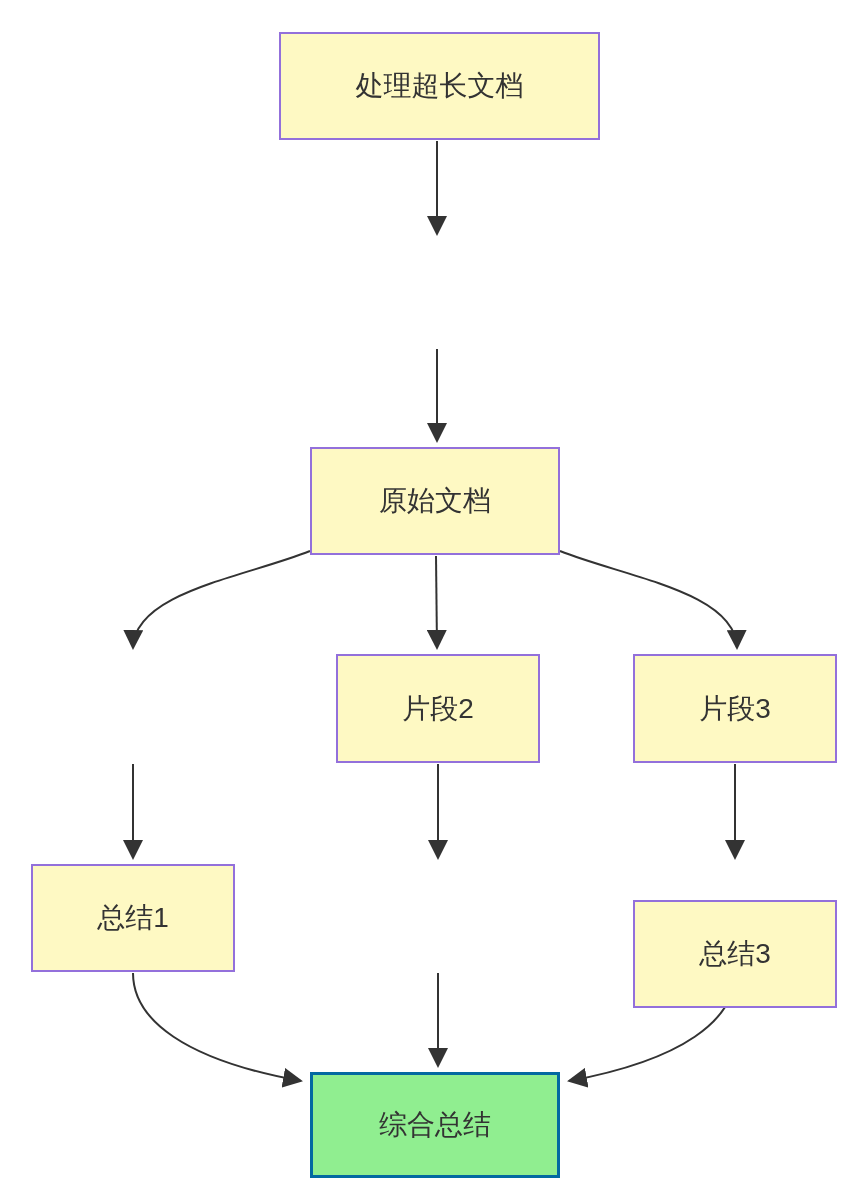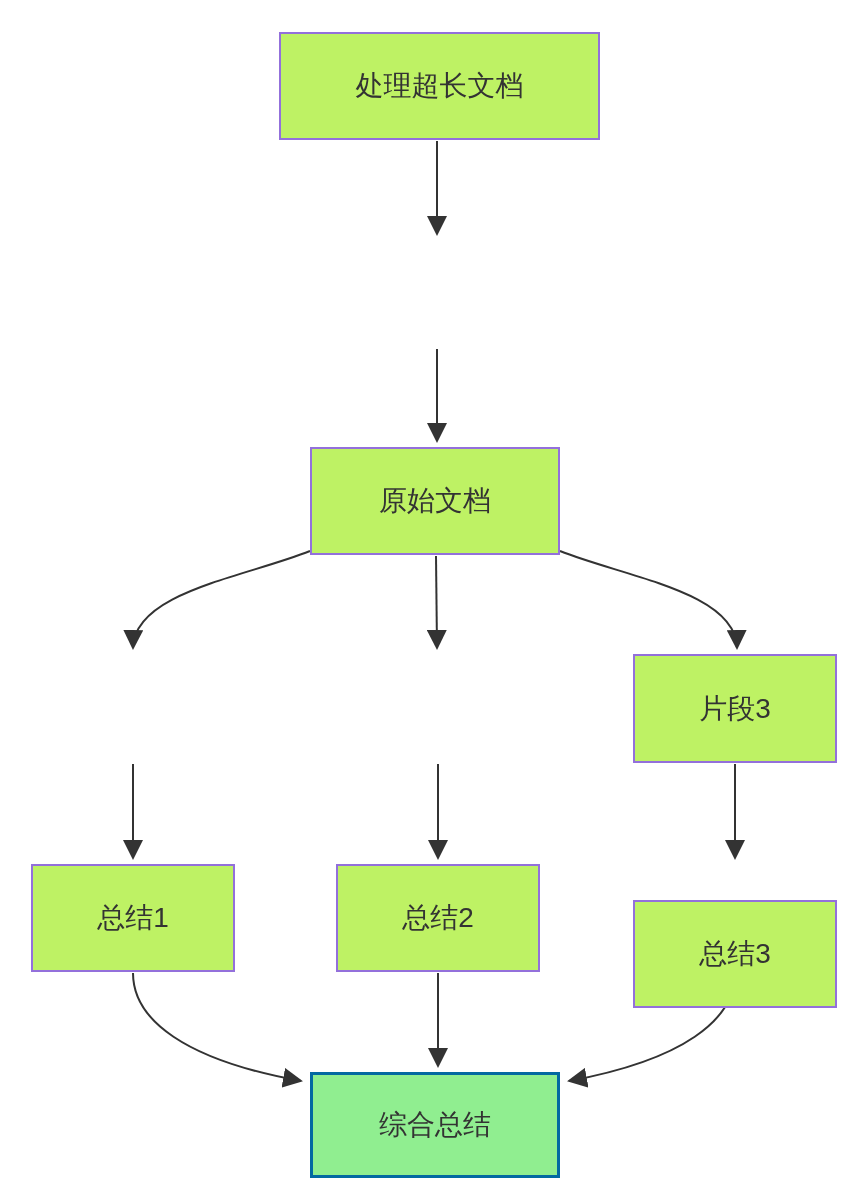--- a/index.html
+++ b/index.html
@@ -21,21 +21,21 @@
     left: 0;
     width: 852px;
     height: 1196px;
   }
   .node {
     position: absolute;
     box-sizing: border-box;
     display: flex;
     align-items: center;
     justify-content: center;
-    background: #bef264;
+    background: #fef9c3;
     border: 2px solid #9370DB;
     color: #333333;
     font-size: 28px;
     line-height: 1;
     white-space: nowrap;
     text-align: center;
   }
   .node--strategy {
     background: #b6b6f2;
     border: 3px solid #333333;
@@ -88,24 +88,24 @@
       <path d="M735,973 C735,1020 683,1060 569,1081" marker-end="url(#arrow)"></path>
     </g>
   </svg>
 
   <div id="n-root" class="node">处理超长文档</div>
 
 
   <div id="n-doc" class="node">原始文档</div>
 
 
+  <div id="n-seg2" class="node">片段2</div>
 
   <div id="n-seg3" class="node">片段3</div>
 
   <div id="n-sum1" class="node">总结1</div>
 
-  <div id="n-sum2" class="node">总结2</div>
 
   <div id="n-sum3" class="node">总结3</div>
 
   <div id="n-final" class="node node--final">综合总结</div>
 
 </div>
 
 </body></html>

